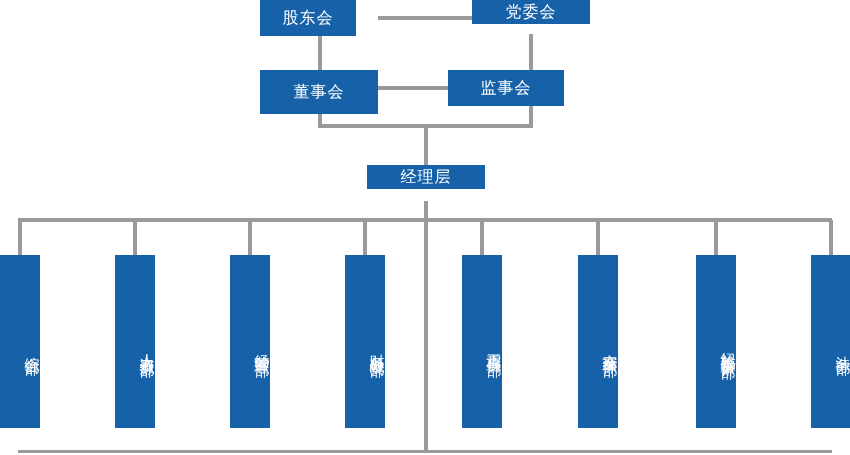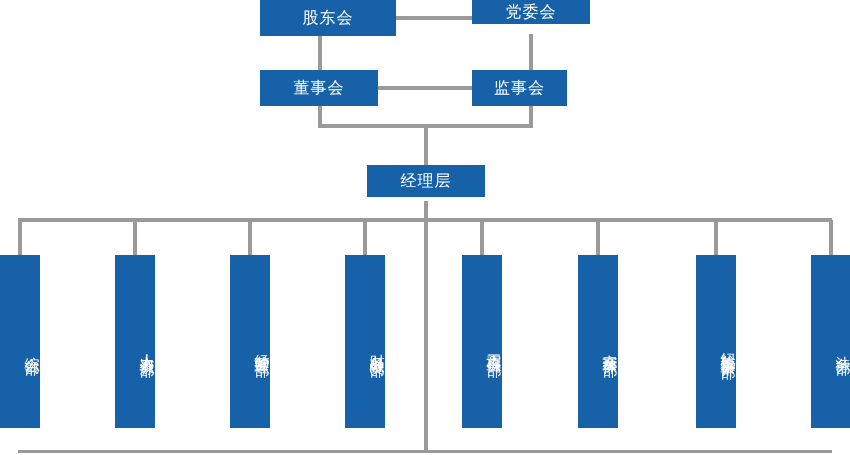--- a/index.html
+++ b/index.html
@@ -72,27 +72,27 @@
 
   <div class="conn" style="left:18px; top:220px; width:4px; height:36px;"></div>
   <div class="conn" style="left:133px; top:220px; width:4px; height:36px;"></div>
   <div class="conn" style="left:248px; top:220px; width:4px; height:36px;"></div>
   <div class="conn" style="left:363px; top:220px; width:4px; height:36px;"></div>
   <div class="conn" style="left:480px; top:220px; width:4px; height:36px;"></div>
   <div class="conn" style="left:596px; top:220px; width:4px; height:36px;"></div>
   <div class="conn" style="left:714px; top:220px; width:4px; height:36px;"></div>
   <div class="conn" style="left:829px; top:220px; width:4px; height:36px;"></div>
 
-  <div class="node node-top" style="left:260px; top:0px; width:136px; height:36px;">股东会</div>
+  <div class="node node-top" style="left:260px; top:0px; width:96px; height:36px;">股东会</div>
   <div class="node node-top" style="left:472px; top:0px; width:118px; height:24px;">党委会</div>
 
-  <div class="node node-top" style="left:260px; top:70px; width:118px; height:36px;">董事会</div>
-  <div class="node node-top" style="left:472px; top:70px; width:95px; height:36px;">监事会</div>
+  <div class="node node-top" style="left:260px; top:70px; width:118px; height:44px;">董事会</div>
+  <div class="node node-top" style="left:448px; top:70px; width:116px; height:36px;">监事会</div>
 
-  <div class="node node-top" style="left:367px; top:165px; width:118px; height:32px;">经理层</div>
+  <div class="node node-top" style="left:367px; top:165px; width:118px; height:24px;">经理层</div>
 
   <div class="node node-dept" style="left:0px; top:255px; width:40px; height:173px;">综合部</div>
   <div class="node node-dept" style="left:115px; top:255px; width:40px; height:173px;">人力资源部</div>
   <div class="node node-dept" style="left:230px; top:255px; width:40px; height:173px;">经营管理部</div>
   <div class="node node-dept" style="left:345px; top:255px; width:40px; height:173px;">财务融资部</div>
   <div class="node node-dept" style="left:462px; top:255px; width:40px; height:173px;">工程项目部</div>
   <div class="node node-dept" style="left:578px; top:255px; width:40px; height:173px;">安全环保部</div>
   <div class="node node-dept" style="left:696px; top:255px; width:40px; height:173px;">纪检监察审计部</div>
   <div class="node node-dept" style="left:811px; top:255px; width:40px; height:173px;">法务部</div>
 

